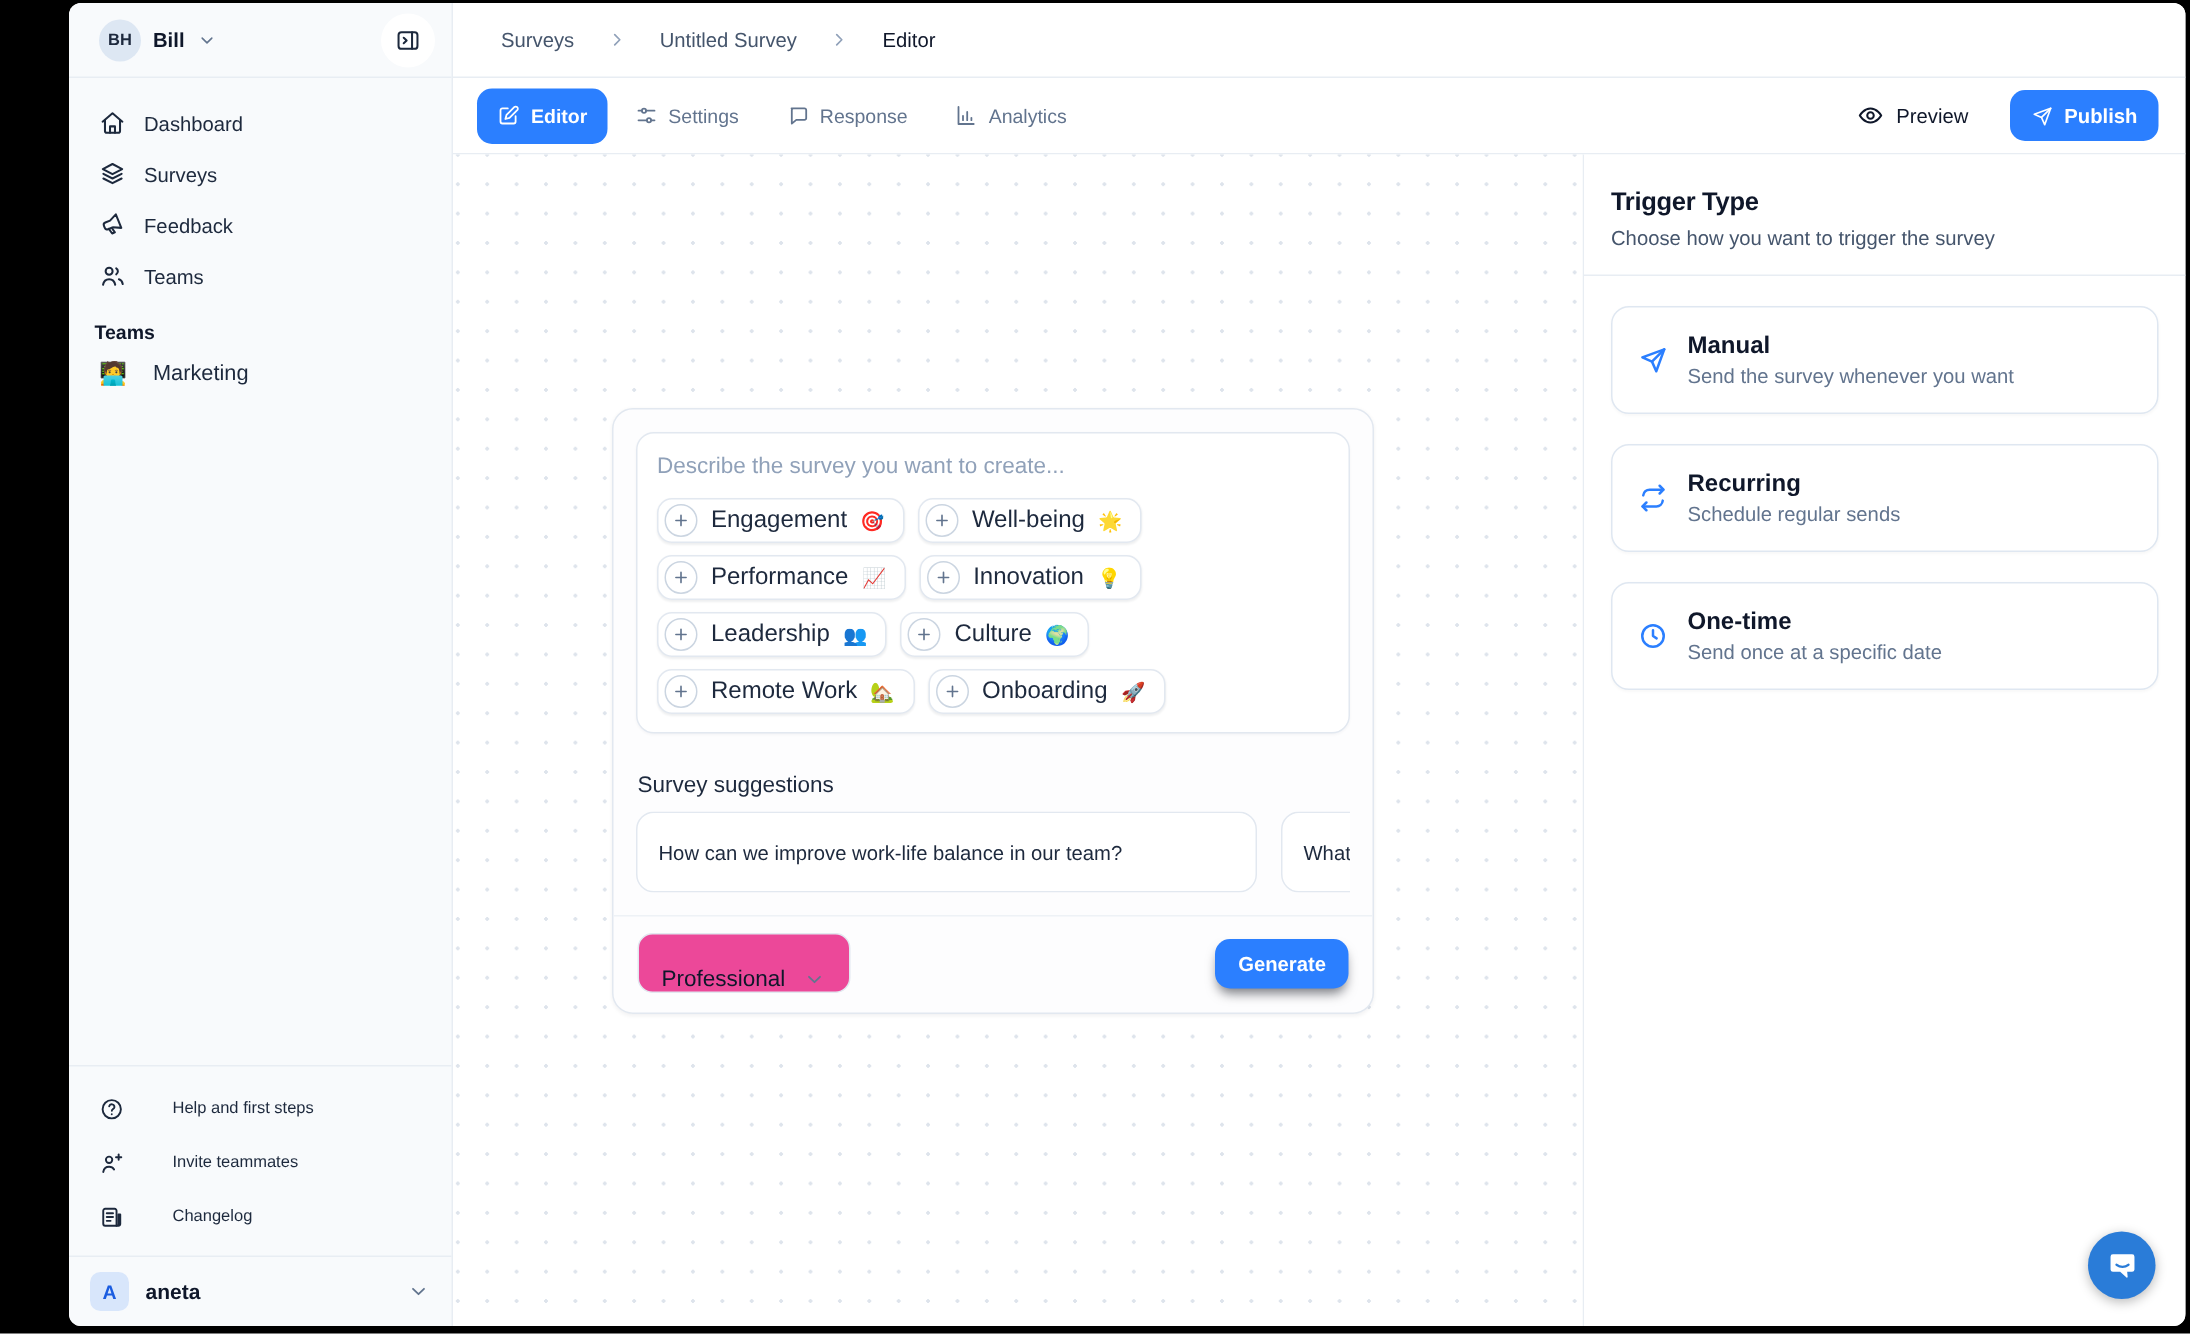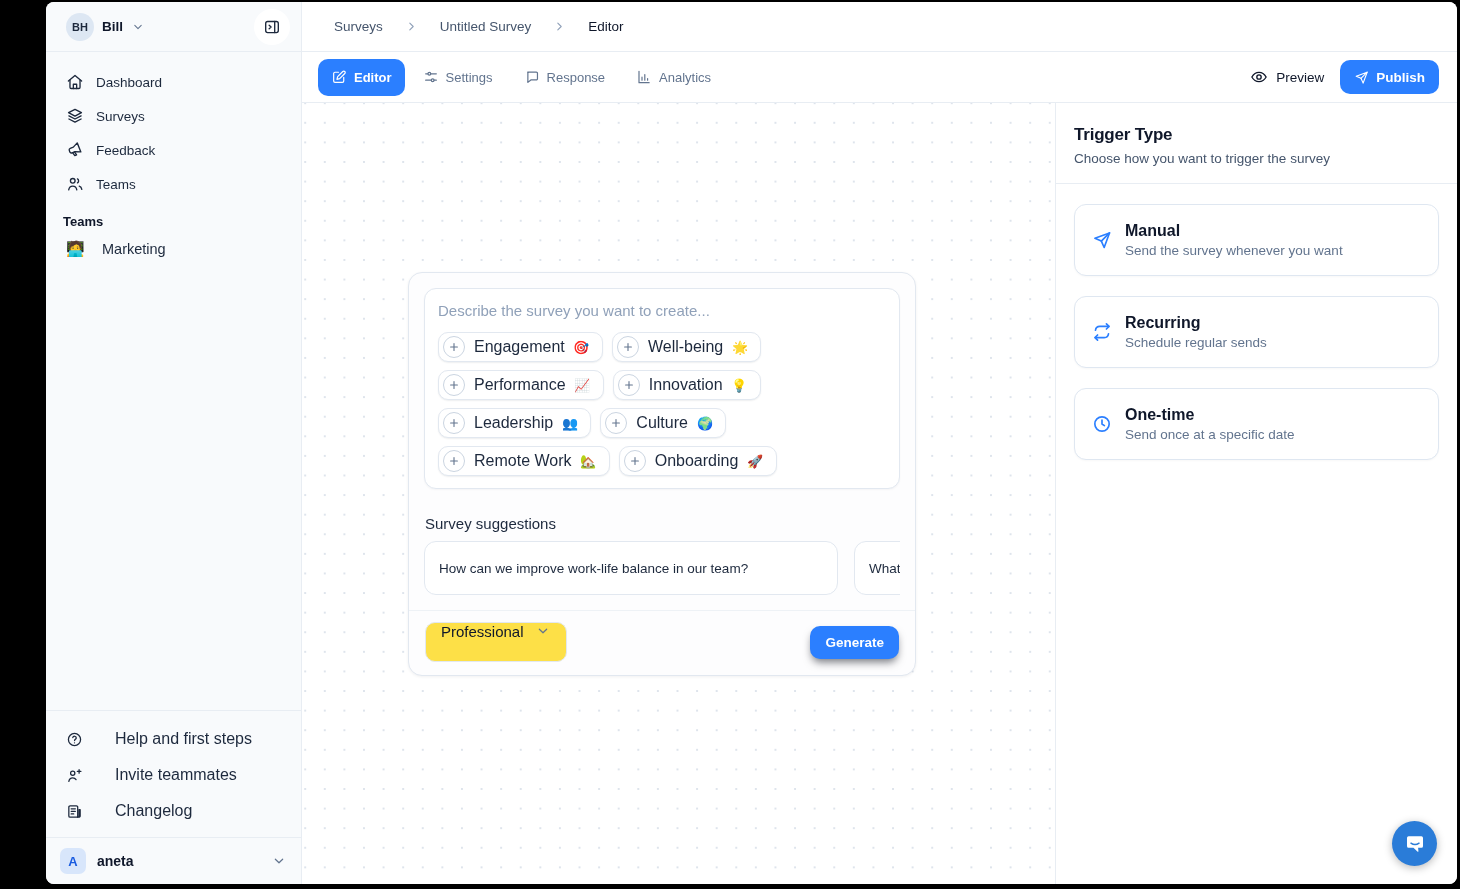--- a/index.html
+++ b/index.html
@@ -29,38 +29,38 @@
   .sb-item{display:flex;align-items:center;gap:12px;height:34px;padding:0 10px;border-radius:8px;
     font-size:13.5px;font-weight:500;color:var(--nav-ink);width:100%;text-align:left;}
   .sb-item .icon{color:var(--nav-ink);}
   .sb-section{margin:13px 17px 2px;font-size:13px;font-weight:700;color:var(--ink);}
   .sb-teams{padding:0 10px;}
   .sb-item.team{height:36px;}
   .emoji{font-size:15px;width:18px;text-align:center;}
   .team-label{font-size:14.5px;font-weight:500;margin-left:6px;}
   .sb-spacer{flex:1;}
   .sb-bottom{border-top:1px solid var(--hairline);padding:10px 10px 8px;}
-  .sb-item.small{height:36px;font-size:16px;gap:32px;}
+  .sb-item.small{height:36px;font-size:11px;gap:32px;}
   .sb-user{border-top:1px solid var(--hairline);height:47px;display:flex;align-items:center;gap:11px;padding:0 14px;width:100%;}
   .avatar-square{width:26px;height:26px;border-radius:7px;background:#d8e6fb;color:#1a5ce0;font-size:13px;font-weight:700;
     display:flex;align-items:center;justify-content:center;flex:none;}
   .sb-user-name{font-size:14px;font-weight:700;color:var(--ink);}
 
   
   .main{flex:1;display:flex;flex-direction:column;min-width:0;}
   .crumb-row{height:50px;flex:none;border-bottom:1px solid var(--hairline);display:flex;align-items:center;gap:21px;padding:0 32px;background:#fff;}
   .crumb{font-size:13.5px;color:var(--soft);}
   .crumb.current{color:var(--ink);font-weight:500;}
 
   .toolbar{height:51px;flex:none;border-bottom:1px solid var(--hairline);display:flex;align-items:center;padding:0 18px 0 16px;background:#fff;}
   .tabs{display:flex;align-items:center;gap:5px;}
   .tab{display:flex;align-items:center;gap:7px;padding:0 13px;height:37px;border-radius:10px;
     font-size:13px;font-weight:500;color:var(--muted);}
   .tab.active{background:var(--primary);color:#fff;font-weight:600;}
-  .toolbar-right{margin-left:auto;display:flex;align-items:center;gap:16px;}
+  .toolbar-right{margin-left:auto;display:flex;align-items:center;gap:28px;}
   .preview-btn{display:flex;align-items:center;gap:8px;font-size:13.5px;font-weight:500;color:var(--ink);}
   .publish-btn{display:flex;align-items:center;gap:7px;background:var(--primary);color:#fff;
     font-size:13.5px;font-weight:600;height:34px;padding:0 14px;border-radius:10px;}
 
   .content{flex:1;display:flex;min-height:0;}
   .canvas{flex:1;position:relative;background:#fff;
     background-image:radial-gradient(circle,#dee4ec 1.2px,transparent 1.35px);
     background-size:19.6px 19.6px;background-position:13px 10px;}
 
   
@@ -75,21 +75,21 @@
   .chip-plus{width:22px;height:22px;border-radius:50%;border:1px solid #cbd5e1;color:var(--muted);
     display:flex;align-items:center;justify-content:center;flex:none;}
   .chip-label{font-size:16px;font-weight:500;color:var(--nav-ink);white-space:nowrap;}
   .chip-emoji{font-size:13px;}
   .sugg-title{margin:26px 1px 9px;font-size:15px;font-weight:500;color:var(--nav-ink);}
   .sugg-row{display:flex;gap:16px;overflow:hidden;align-items:flex-end;}
   .sugg-card{flex:0 0 414px;height:54px;background:#fff;border:1px solid var(--border);border-radius:12px;
     padding:10px 14px;font-size:13.5px;color:var(--nav-ink);text-align:left;white-space:nowrap;overflow:hidden;}
   .card-divider{height:1px;background:#eef2f6;margin:15px -15px 0;}
   .card-footer{display:flex;align-items:center;justify-content:space-between;padding:11px 1px 13px;}
-  .tone-select{display:flex;align-items:flex-start;gap:11px;height:40px;padding:0 15px;background:#fde047;
+  .tone-select{display:flex;align-items:flex-end;gap:11px;height:40px;padding:0 15px;background:#ec4899;
     border:1px solid var(--border);border-radius:10px;font-size:15px;font-weight:500;color:var(--ink);}
   .generate-btn{background:var(--primary);color:#fff;font-size:13.5px;font-weight:600;height:33px;
     padding:0 15px;border-radius:10px;box-shadow:0 5px 8px -2px rgba(3,7,18,.55);}
 
   
   .trigger-panel{width:402px;flex:none;background:#fff;border-left:1px solid var(--hairline);display:flex;flex-direction:column;}
   .tp-header{padding:22px 18px 17px;border-bottom:1px solid var(--hairline);}
   .tp-header h2{font-size:17px;font-weight:700;color:var(--ink);letter-spacing:-.2px;}
   .tp-header p{margin-top:6px;font-size:13.5px;color:var(--soft);}
   .tp-options{padding:20px 18px;}

